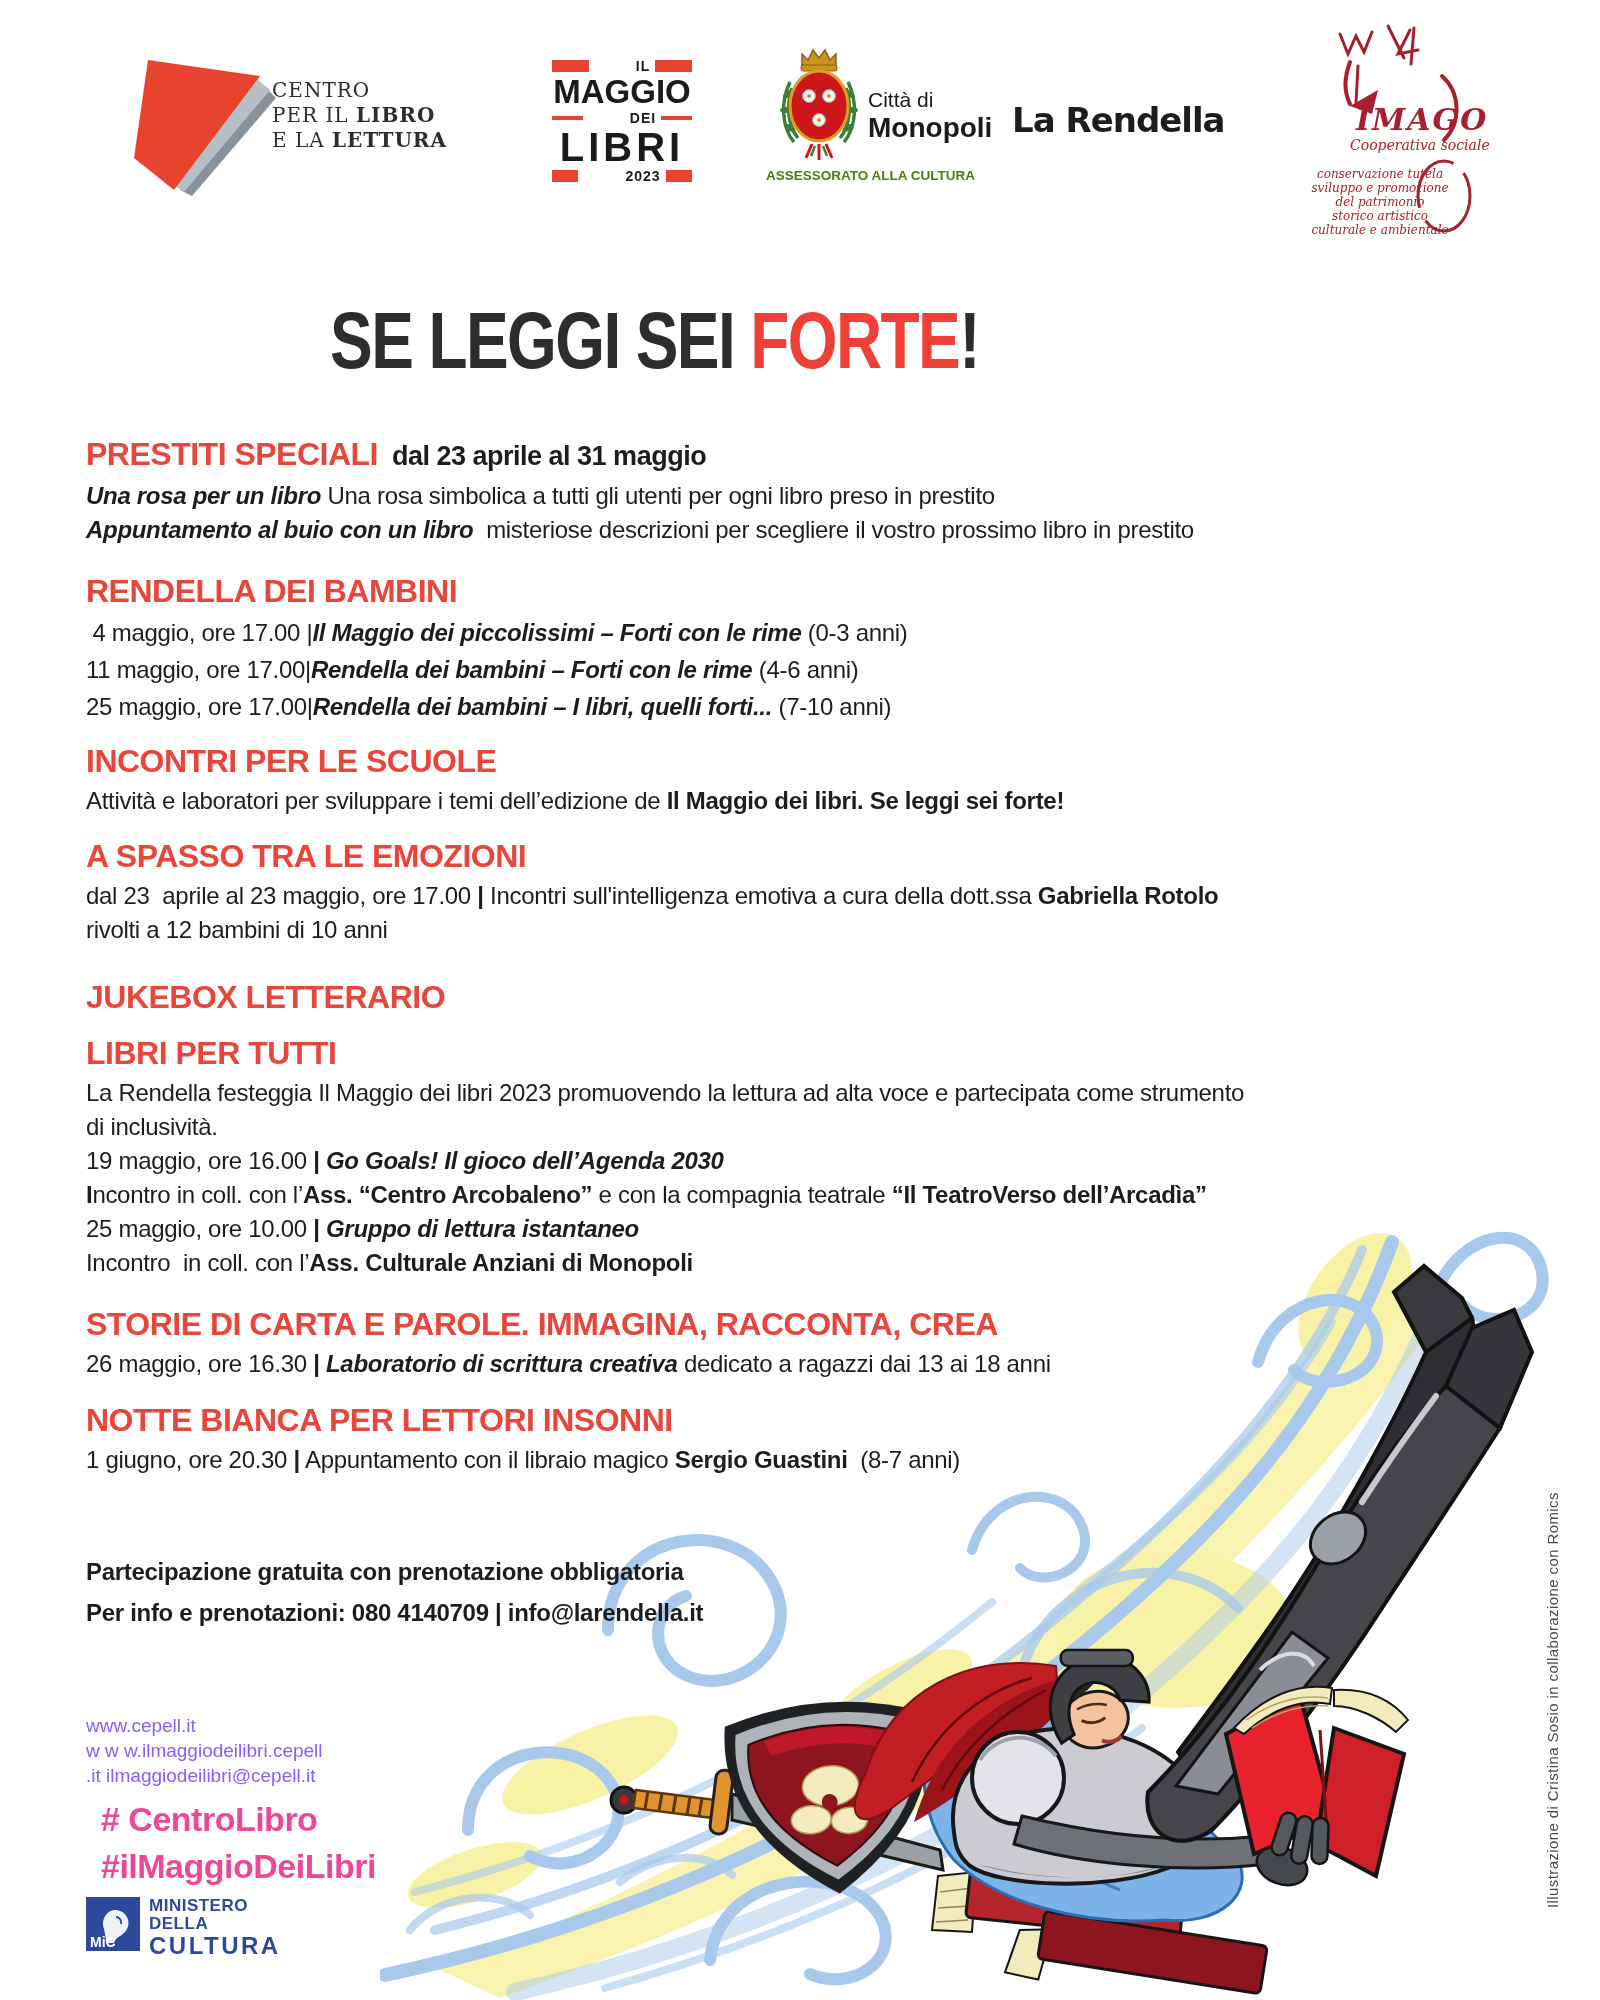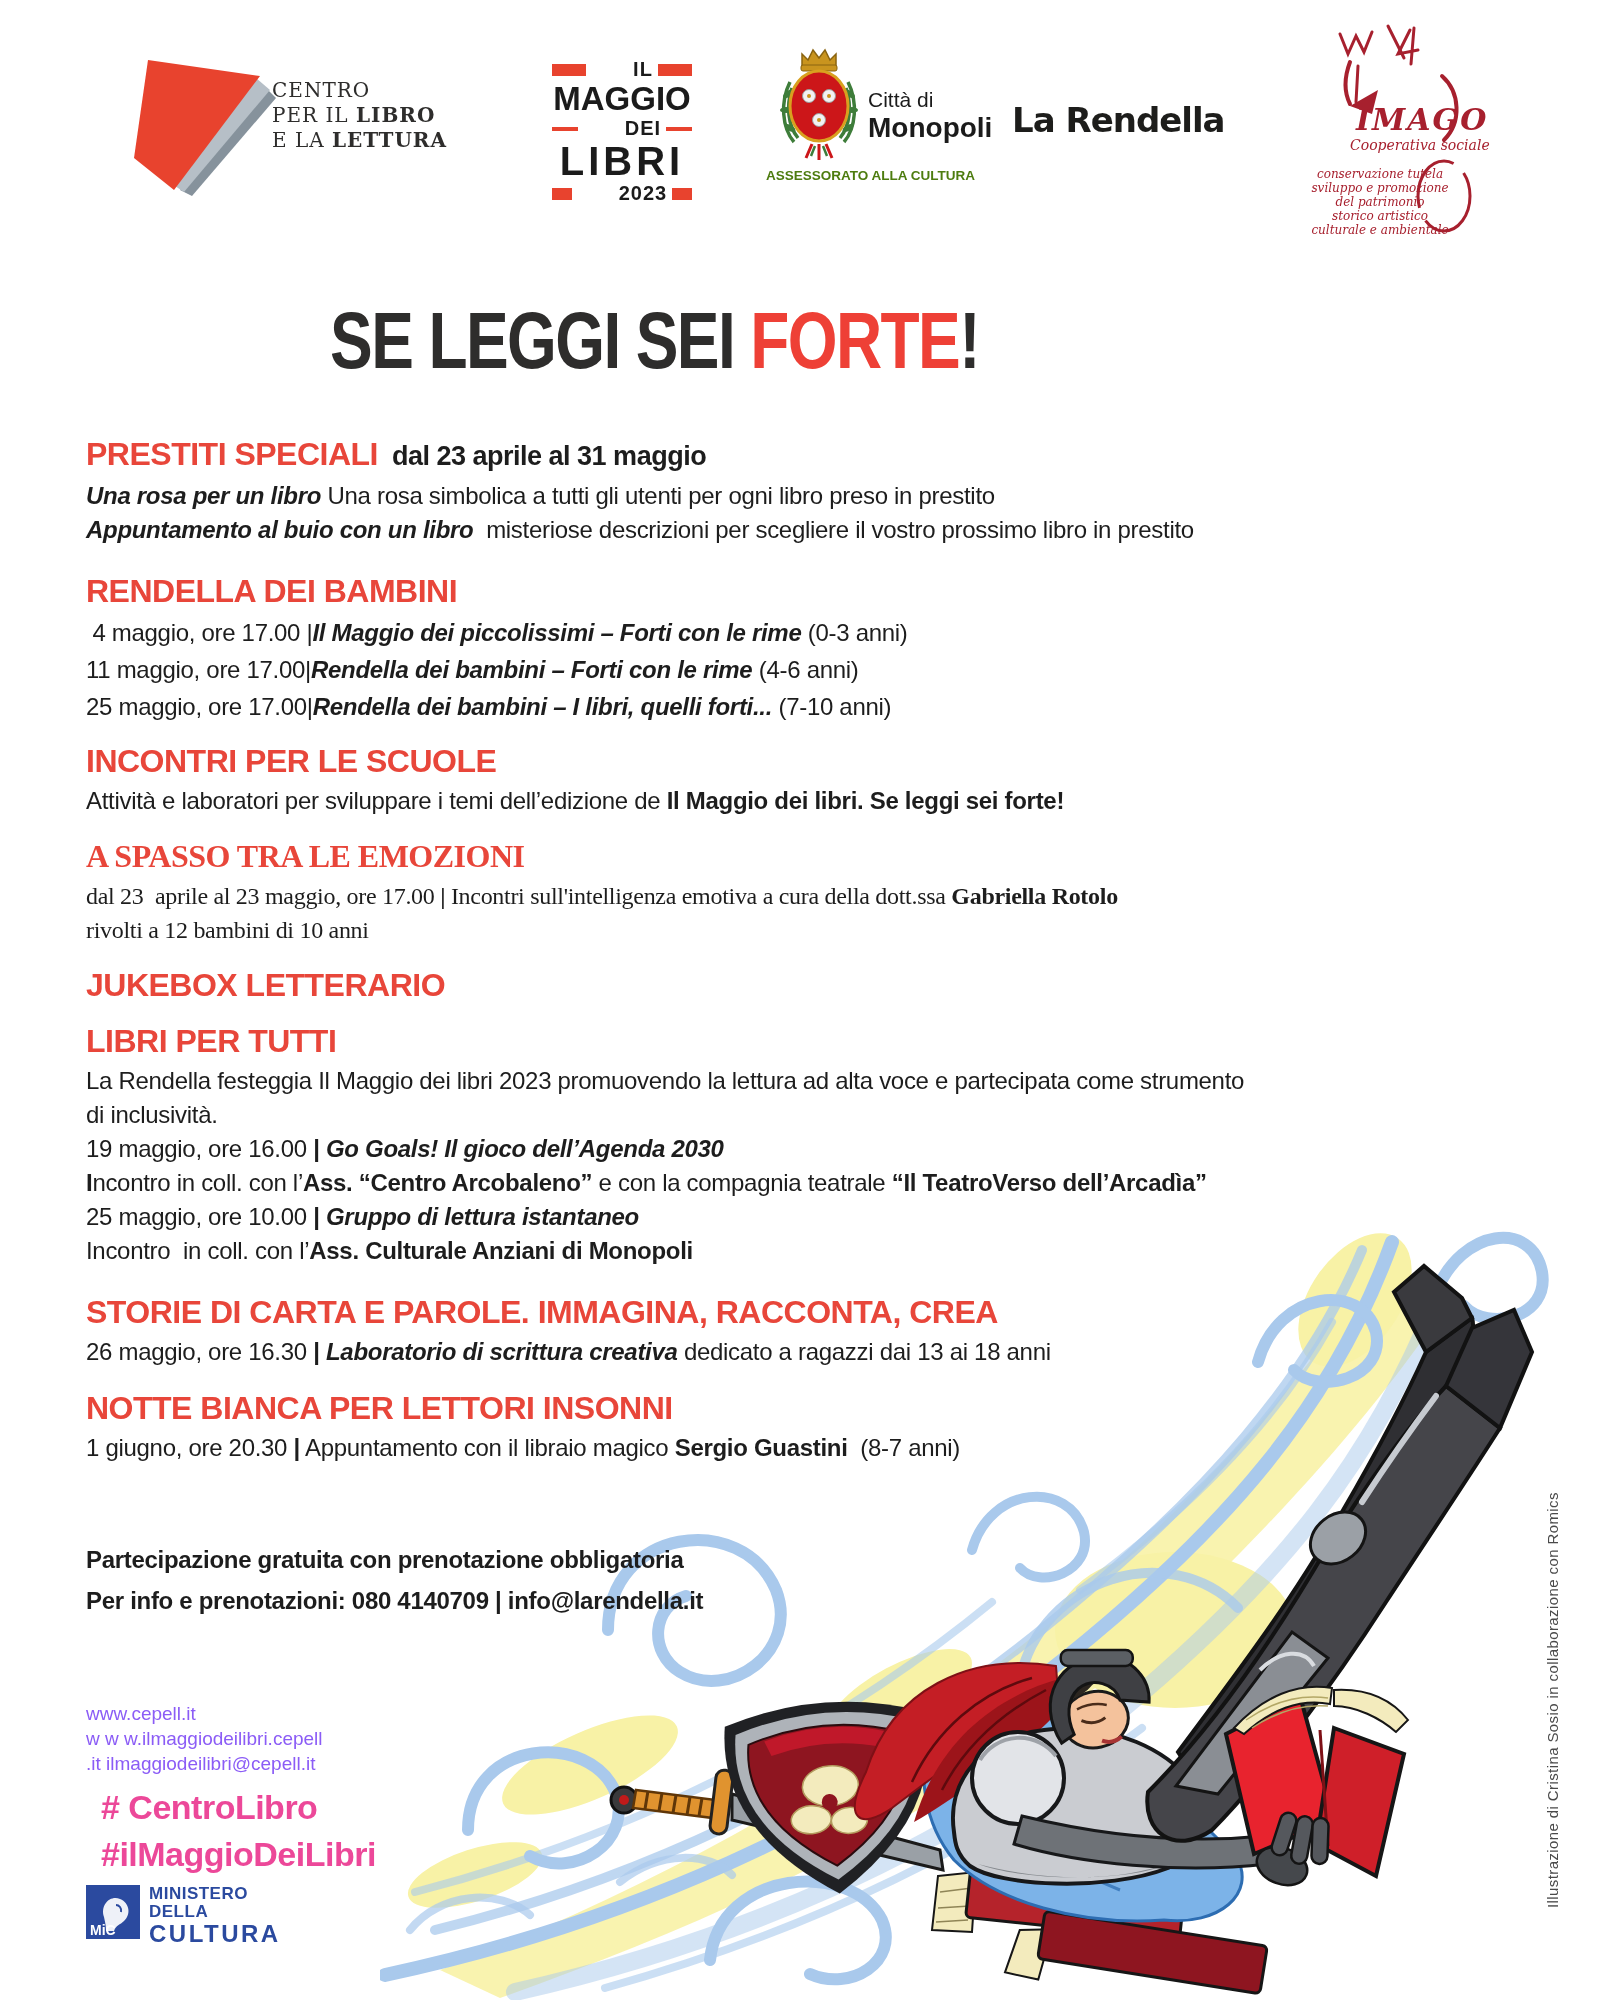--- a/index.html
+++ b/index.html
@@ -8,21 +8,21 @@
 
   
   .hdr{position:absolute;}
   .cepell-text{left:272px;top:78px;font-family:"DejaVu Serif","Liberation Serif",serif;
                font-size:20px;line-height:25px;letter-spacing:1px;color:#2e2d2c;}
   .cepell-text .b{font-weight:700;}
   .maggio{left:552px;top:58px;width:140px;text-align:center;color:#1b1b1b;}
   .maggio .row{display:flex;align-items:center;justify-content:center;gap:5px;}
   .maggio .bar{background:#e8432e;height:12px;flex:1;}
   .maggio .thin{background:#e8432e;height:4px;flex:1;}
-  .maggio .sm{font-weight:700;font-size:20px;letter-spacing:1px;padding-left:42px;}
+  .maggio .sm{font-weight:700;font-size:14px;letter-spacing:1px;padding-left:42px;}
   .maggio .big{font-weight:800;font-size:33px;letter-spacing:0px;line-height:36px;}
   .maggio .big2{font-weight:800;font-size:40px;letter-spacing:4px;line-height:42px;}
   .monopoli-text{left:868px;top:88px;color:#1b1b1b;}
   .monopoli-text .l1{font-size:21px;line-height:24px;font-weight:400;}
   .monopoli-text .l2{font-size:28px;line-height:32px;font-weight:700;}
   .monopoli-sub{left:766px;top:168px;width:192px;text-align:center;font-size:13.5px;
                 font-weight:700;color:#4d7c0f;white-space:nowrap;}
   .rendella{left:1012px;top:100px;font-family:"DejaVu Sans",sans-serif;font-weight:800;
             font-size:34px;letter-spacing:-1px;color:#1d1d1b;}
 
@@ -274,21 +274,21 @@
       <p class="line"><span class="seg-n"> 4 maggio, ore 17.00 |</span><span class="seg-bi">Il Maggio dei piccolissimi – Forti con le rime</span><span class="seg-n"> (0-3 anni)</span></p>
       <p class="line"><span class="seg-n">11 maggio, ore 17.00|</span><span class="seg-bi">Rendella dei bambini – Forti con le rime</span><span class="seg-n"> (4-6 anni)</span></p>
       <p class="line"><span class="seg-n">25 maggio, ore 17.00|</span><span class="seg-bi">Rendella dei bambini – I libri, quelli forti...</span><span class="seg-n"> (7-10 anni)</span></p>
     </div>
 
     <div class="sec" style="margin-bottom:20px;">
       <h2 class="sec-head">INCONTRI PER LE SCUOLE</h2>
       <p class="line"><span class="seg-n">Attività e laboratori per sviluppare i temi dell’edizione de </span><span class="seg-b">Il Maggio dei libri. Se leggi sei forte!</span></p>
     </div>
 
-    <div class="sec" style="margin-bottom:20px;font-family:Liberation Serif, serif;">
+    <div class="sec" style="margin-bottom:32px;">
       <h2 class="sec-head">A SPASSO TRA LE EMOZIONI</h2>
       <p class="line"><span class="seg-n">dal 23  aprile al 23 maggio, ore 17.00 </span><span class="seg-b">|</span><span class="seg-n"> Incontri sull'intelligenza emotiva a cura della dott.ssa </span><span class="seg-b">Gabriella Rotolo</span></p>
       <p class="line"><span class="seg-n">rivolti a 12 bambini di 10 anni</span></p>
     </div>
 
     <div class="sec" style="margin-bottom:20px;">
       <h2 class="sec-head">JUKEBOX LETTERARIO</h2>
     </div>
 
     <div class="sec" style="margin-bottom:26px;">

